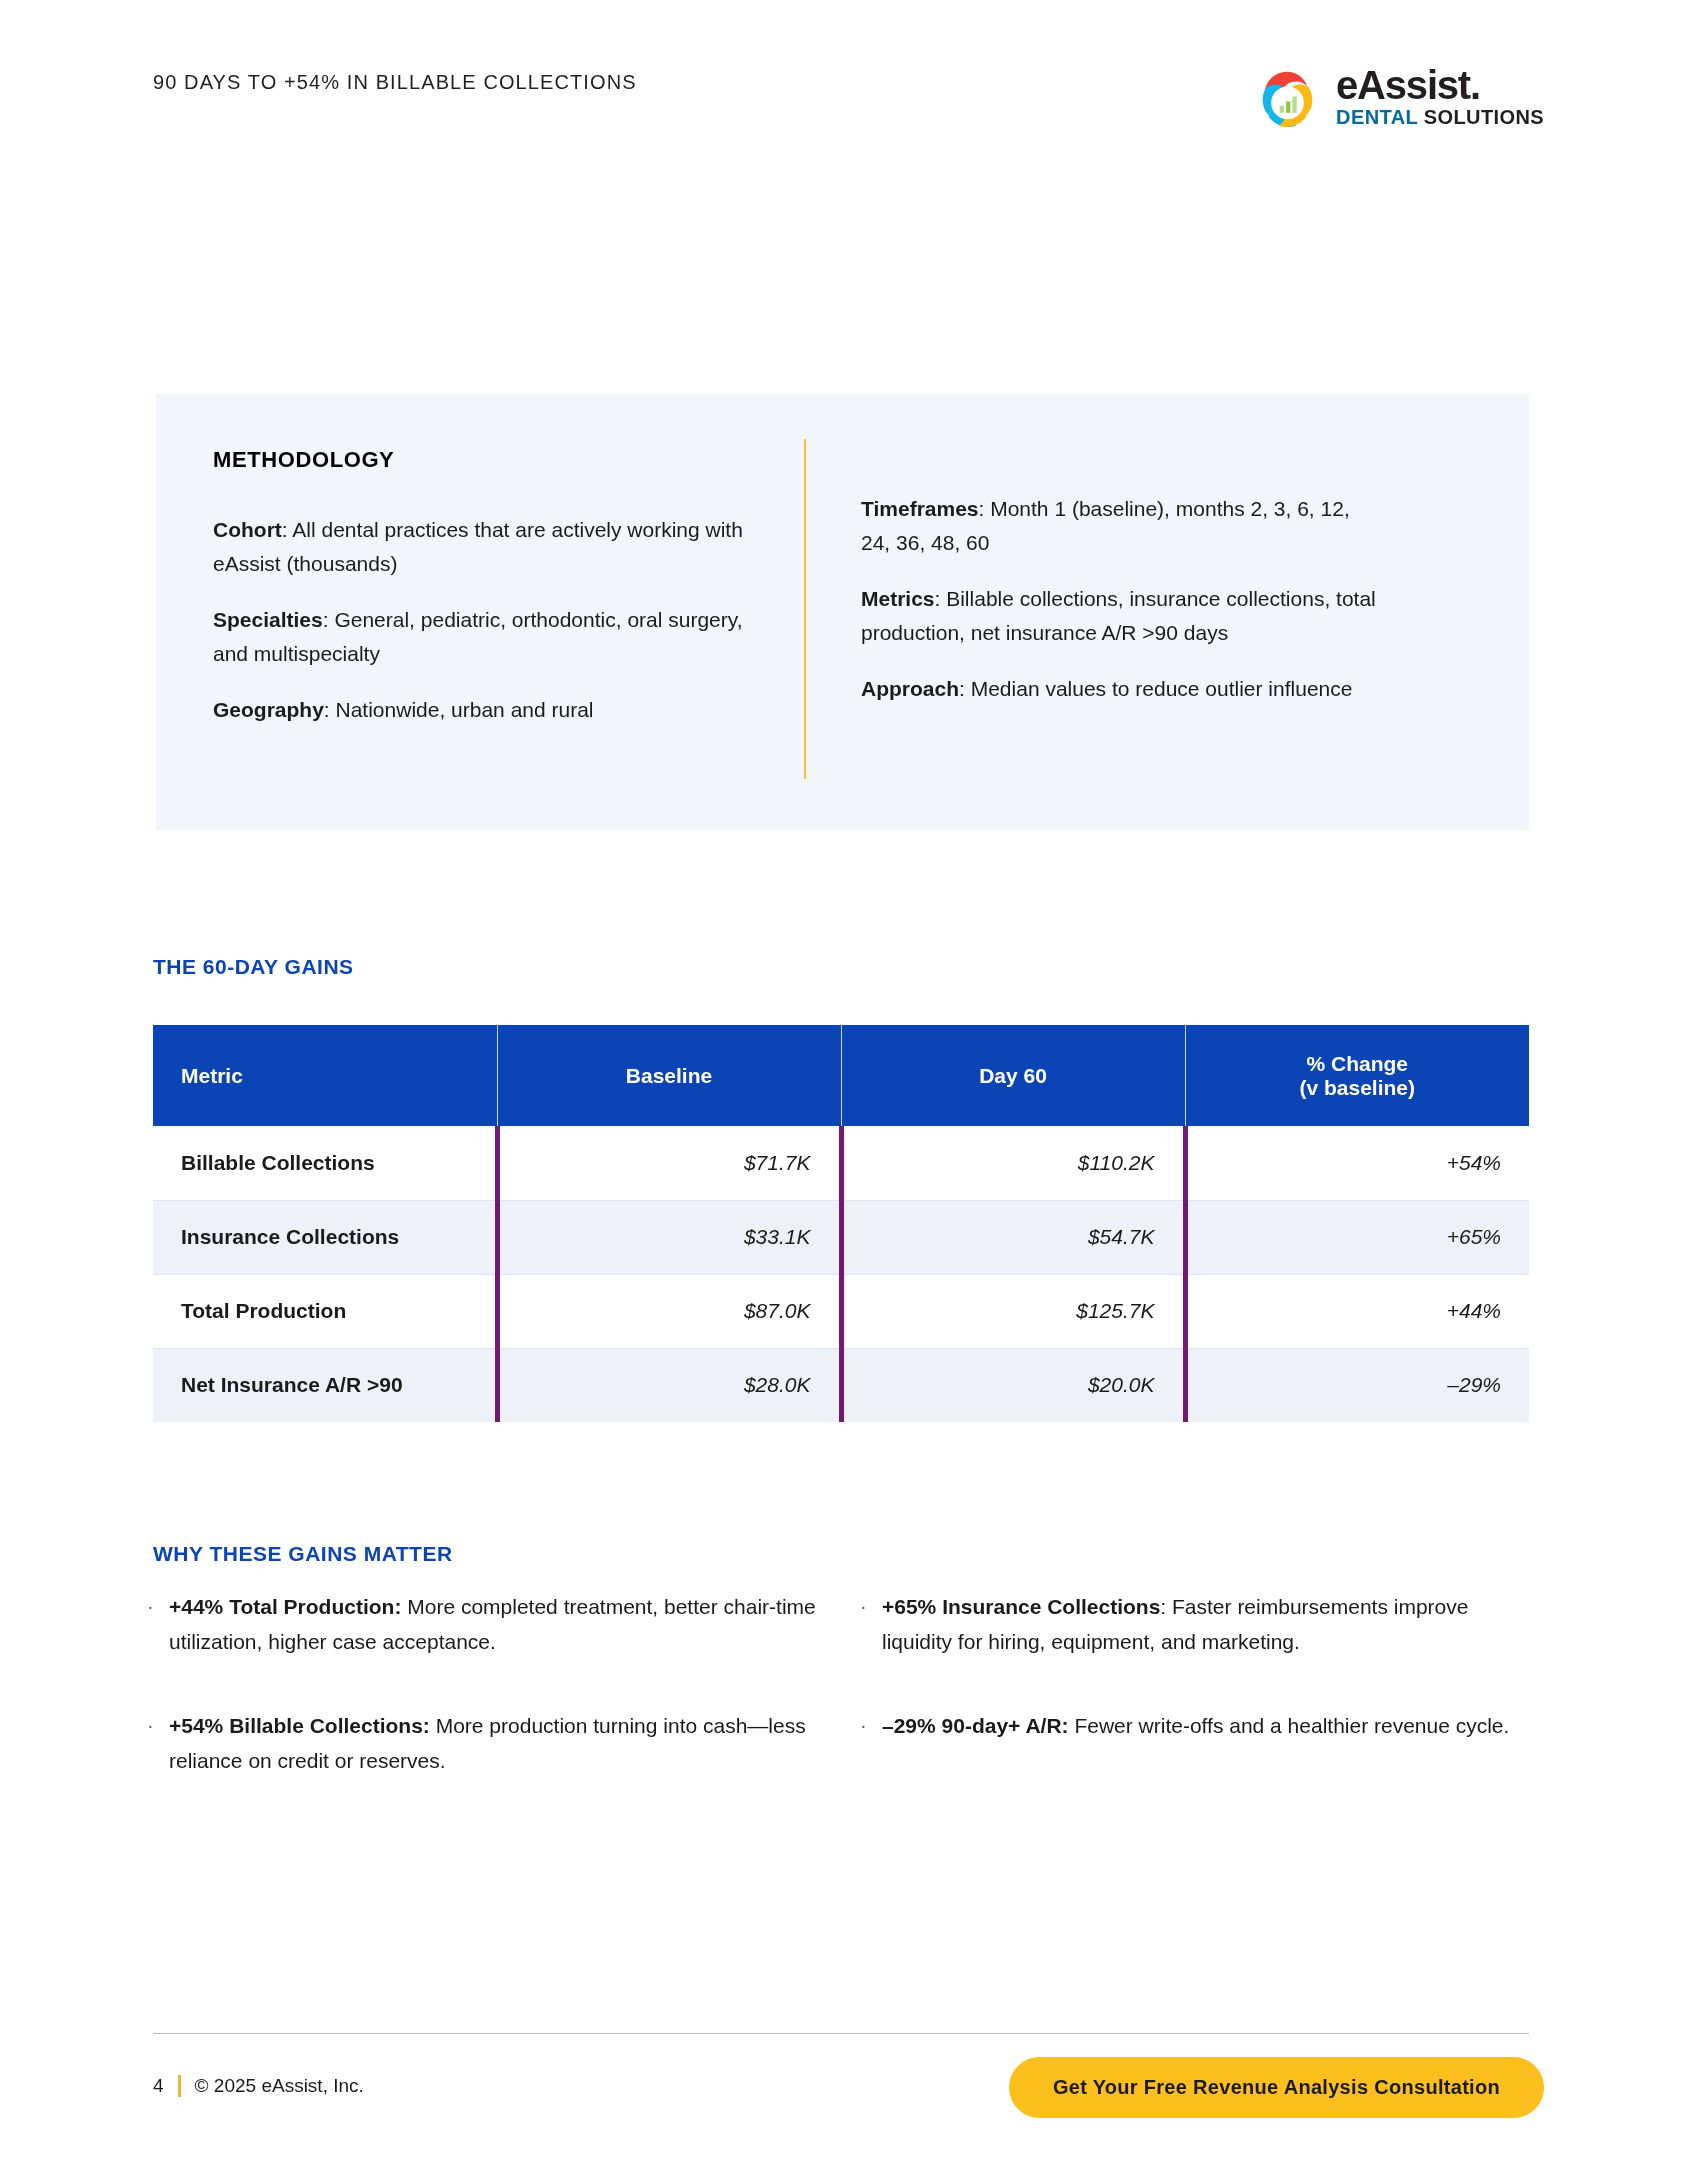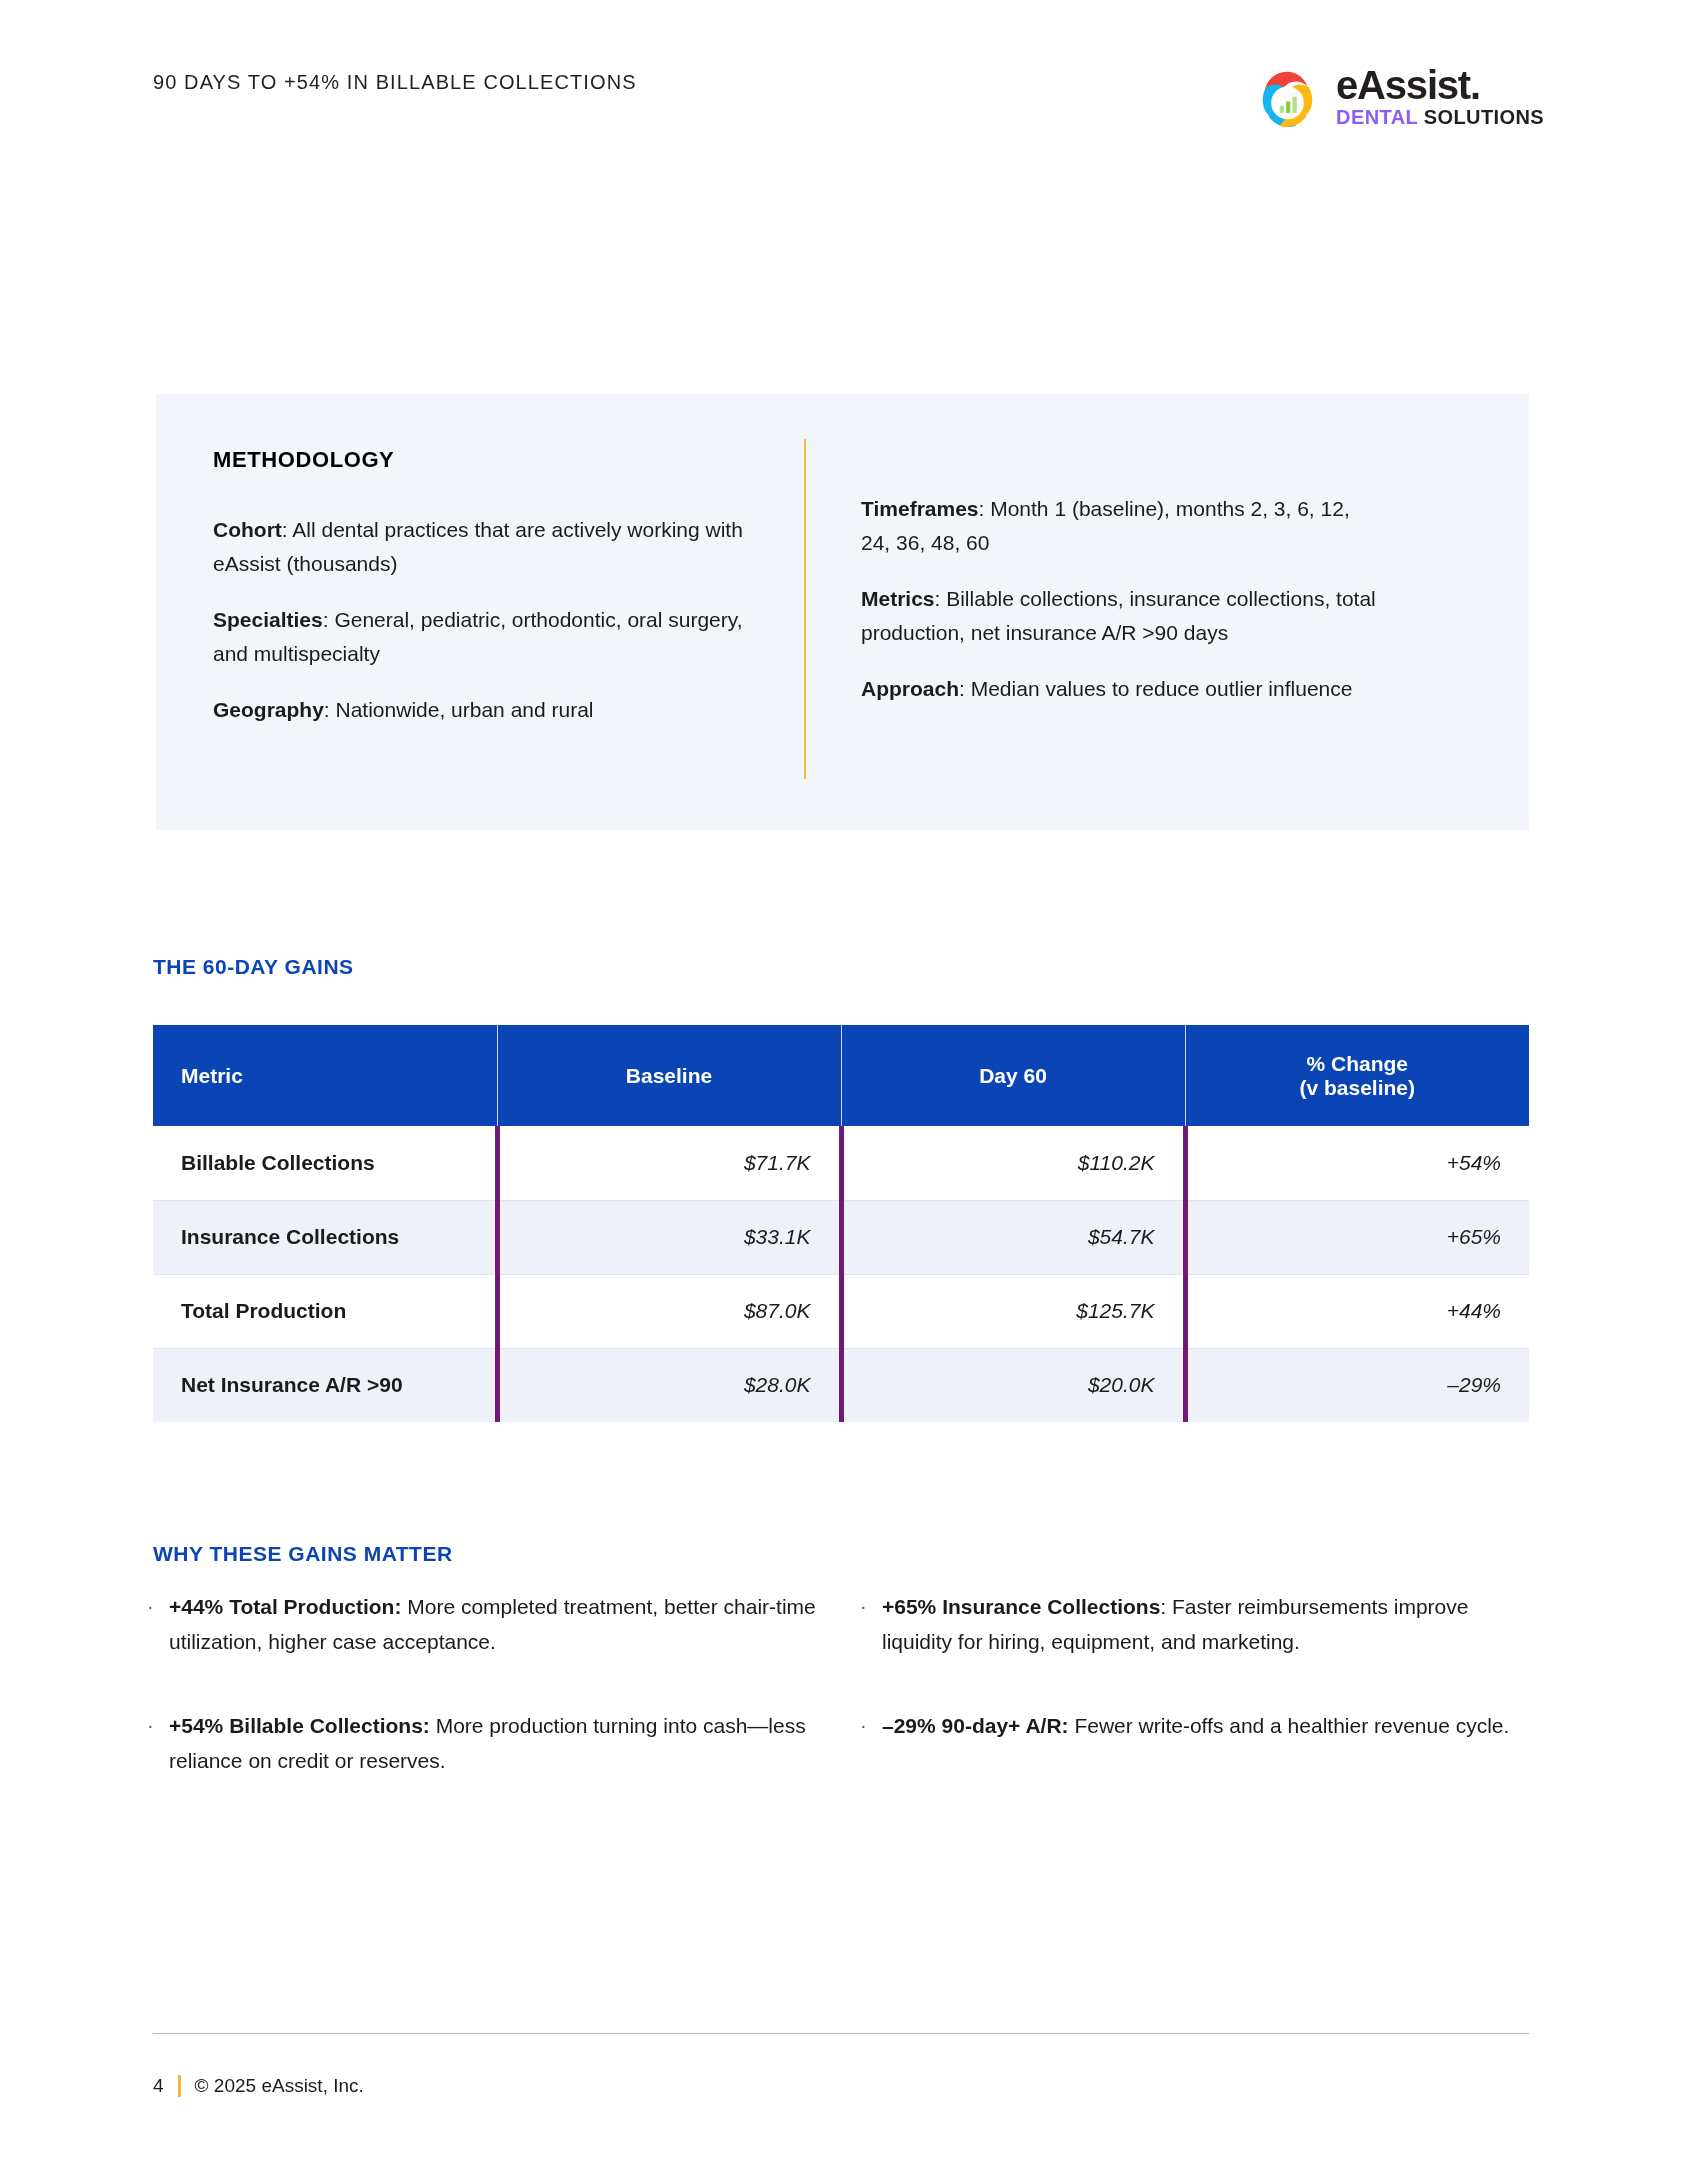--- a/index.html
+++ b/index.html
@@ -24,21 +24,21 @@
   .logo-words { display:flex; flex-direction:column; justify-content:center; }
   .logo-word1 {
     font-size:40px; font-weight:700; color:#231f20;
     letter-spacing:-1.2px; line-height:.96;
   }
   .logo-word1 .dot { color:#231f20; }
   .logo-word2 {
     font-size:20px; font-weight:700; letter-spacing:0.4px;
     line-height:1.05; margin-top:3px;
   }
-  .logo-word2 .c1 { color:#8b5cf6; }
+  .logo-word2 .c1 { color:#0369a1; }
   .logo-word2 .c2 { color:#231f20; }
 
   
   .panel {
     position:absolute; left:156px; top:394px;
     width:1373px; height:436px;
     background:#f2f5f9;
   }
   .panel-inner { display:flex; height:100%; padding:0; box-sizing:border-box; }
   .panel-col-l { width:648px; padding:53px 0 0 57px; box-sizing:border-box; }
@@ -230,15 +230,16 @@
       </div>
     </div>
   </div>
 
   <div class="foot-rule"></div>
   <div class="foot-left">
     <span>4</span>
     <span class="foot-bar"></span>
     <span>© 2025 eAssist, Inc.</span>
   </div>
+  <button class="cta">Get Your Free Revenue Analysis Consultation</button>
 
 </div>
 
 
 </body></html>

